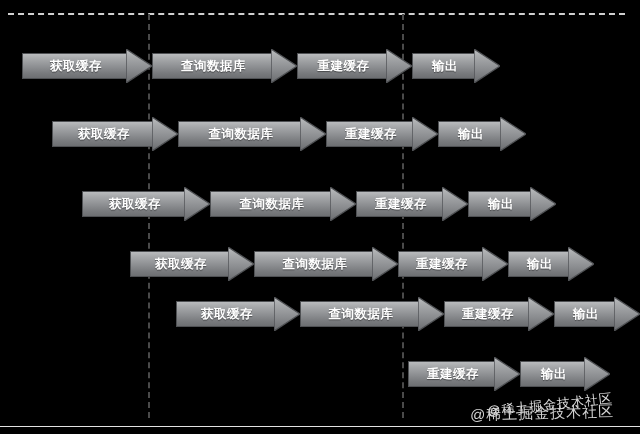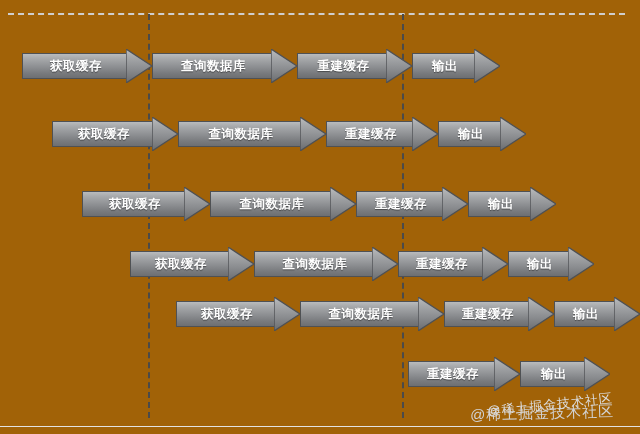--- a/index.html
+++ b/index.html
@@ -7,21 +7,21 @@
     padding: 0;
     background: #ffffff;
   }
   body {
     font-family: "Liberation Sans", "DejaVu Sans", sans-serif;
   }
   #canvas {
     position: relative;
     width: 640px;
     height: 434px;
-    background: #a16207;
+    background: #000000;
     overflow: hidden;
   }
   
   .frame-top {
     position: absolute;
     left: 8px;
     top: 13px;
     width: 617px;
     height: 0;
     border-top: 2px dashed #cfcfcf;

